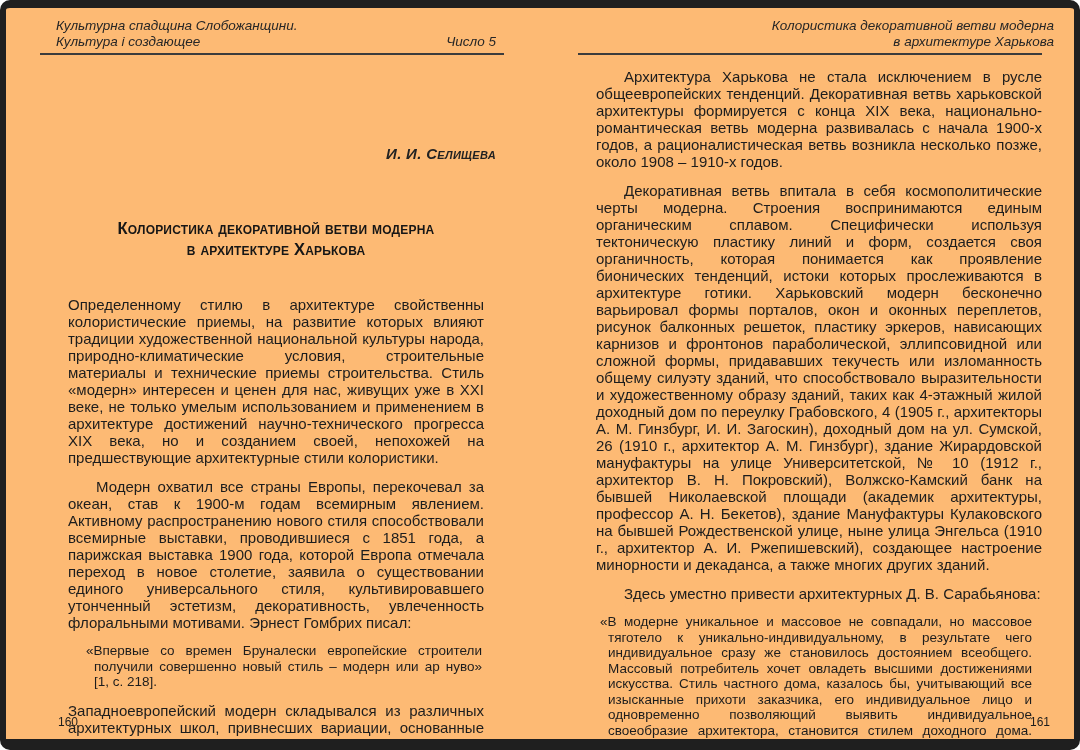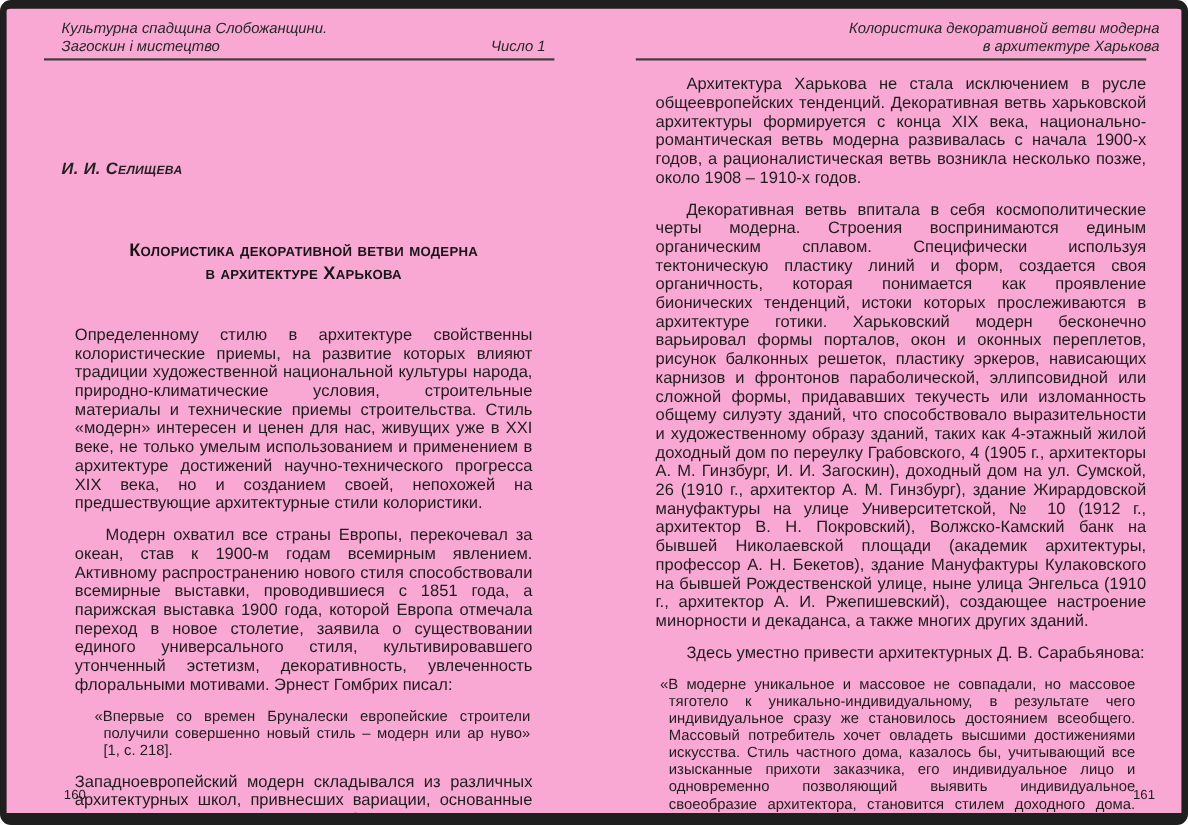--- a/index.html
+++ b/index.html
@@ -10,21 +10,21 @@
     height: 750px;
     overflow: hidden;
   }
   .scan-frame {
     box-sizing: border-box;
     width: 1080px;
     height: 750px;
     border: solid #1f1f1f;
     border-width: 8px 6px 11px 6px;
     border-radius: 10px;
-    background: #f9a8d4;
+    background: #fdba74;
     display: flex;
     position: relative;
     overflow: hidden;
   }
   .page {
     box-sizing: border-box;
     width: 50%;
     height: 100%;
     position: relative;
     font-family: "Liberation Sans", sans-serif;
@@ -49,20 +49,21 @@
     border: 0;
     border-bottom: 2px solid #3c3c3c;
     margin: 3px 0 0 0;
   }
   .page-left  .head-rule { margin-left: -16px; margin-right: -8px; }
   .page-right .head-rule { margin-left: -6px;  margin-right: 12px; }
 
   
   .author-line {
     margin-top: 90px;
+    text-align: right;
     font-weight: bold;
     font-style: italic;
     font-variant: small-caps;
     font-size: 15px;
     letter-spacing: 0.3px;
     color: #222;
   }
   .article-title {
     margin-top: 56px;
     text-align: center;
@@ -101,23 +102,23 @@
 </style>
 </head>
 <body>
 
 <div class="scan-frame">
 
   <div class="page page-left">
     <div class="running-head">
       <div class="rh-lines">
         <div>Культурна спадщина Слобожанщини.</div>
-        <div>Загоскин і мистецтво</div>
+        <div>Культура і создающее</div>
       </div>
-      <div>Число 1</div>
+      <div>Число 5</div>
     </div>
     <hr class="head-rule">
 
     <div class="author-line">И. И. Селищева</div>
 
     <div class="article-title">
       <div>Колористика декоративной ветви модерна</div>
       <div>в архитектуре Харькова</div>
     </div>
 

